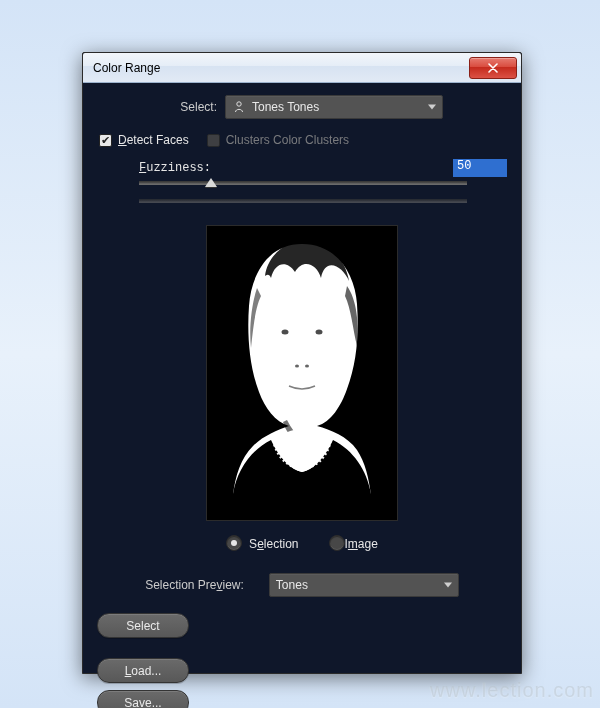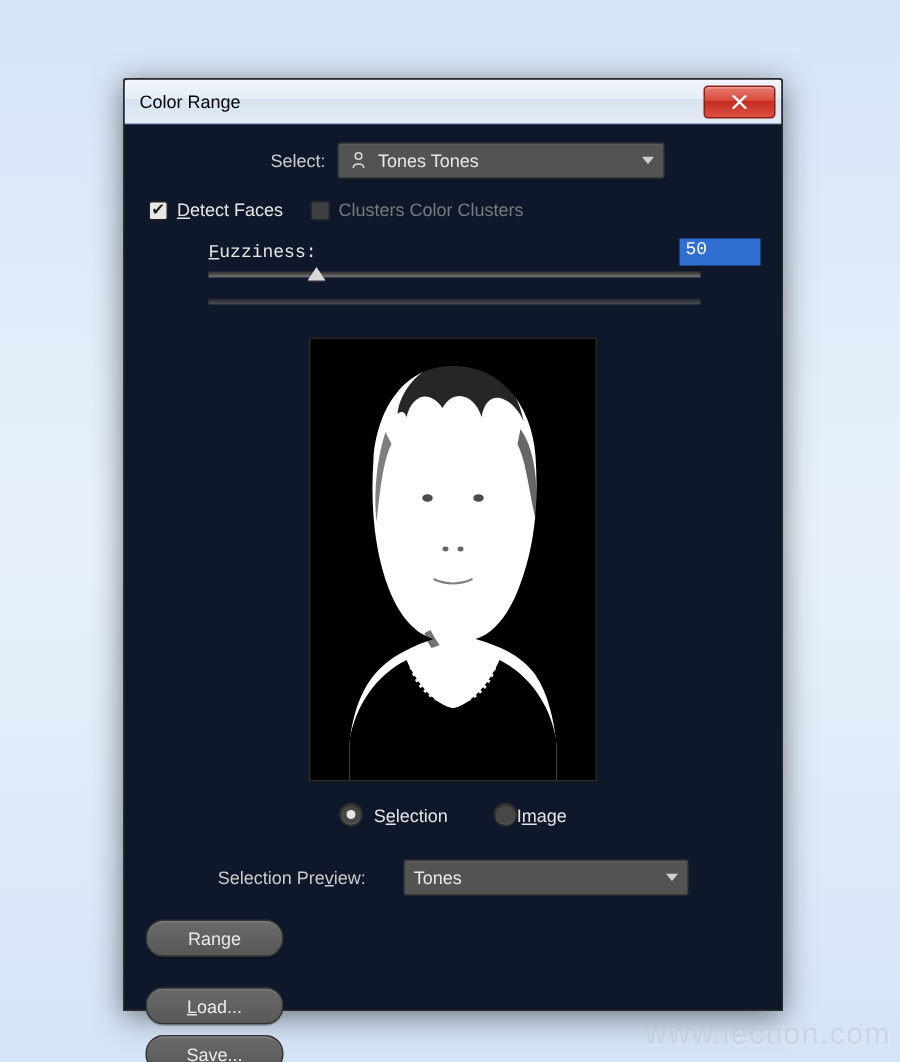--- a/index.html
+++ b/index.html
@@ -386,21 +386,21 @@
         <span>Selection Pre<span class="underline">v</span>iew:</span>
         <div class="select-box">
           <span>Tones</span>
           <span class="chev"></span>
         </div>
       </div>
 
     </div>
 
     <div class="side-col">
-      <div class="sidebtn">Range</div>
+      <div class="sidebtn">Select</div>
       <div class="side-gap"></div>
       <div class="sidebtn"><span class="underline">L</span>oad...</div>
       <div class="sidebtn"><span class="underline">S</span>ave...</div>
 
       <div class="eyedrop-row">
         <span class="eyedrop">
           <svg viewBox="0 0 20 20">
               <path d="M4 16 L11 9 L13 11 L6 18 L4 18 Z M12 8 L14 6 C15 5 17 7 16 8 L14 10 Z" fill="#ccc"></path>
             </svg>
         </span>

